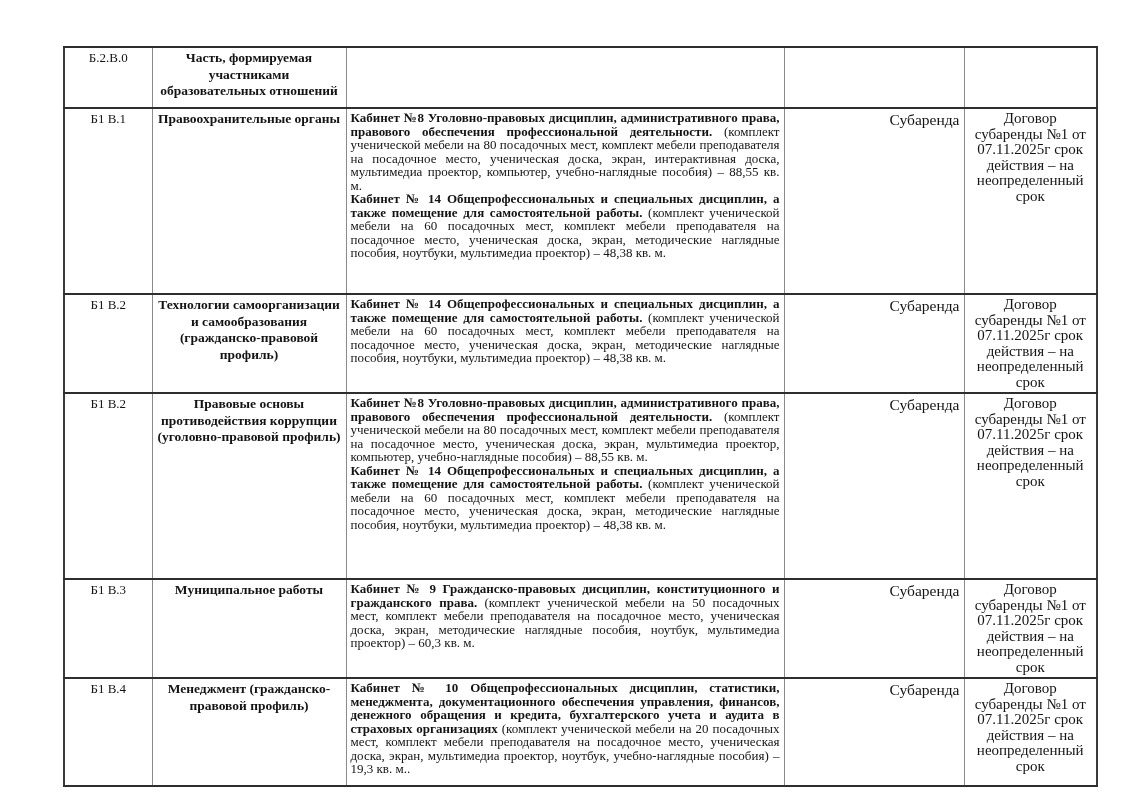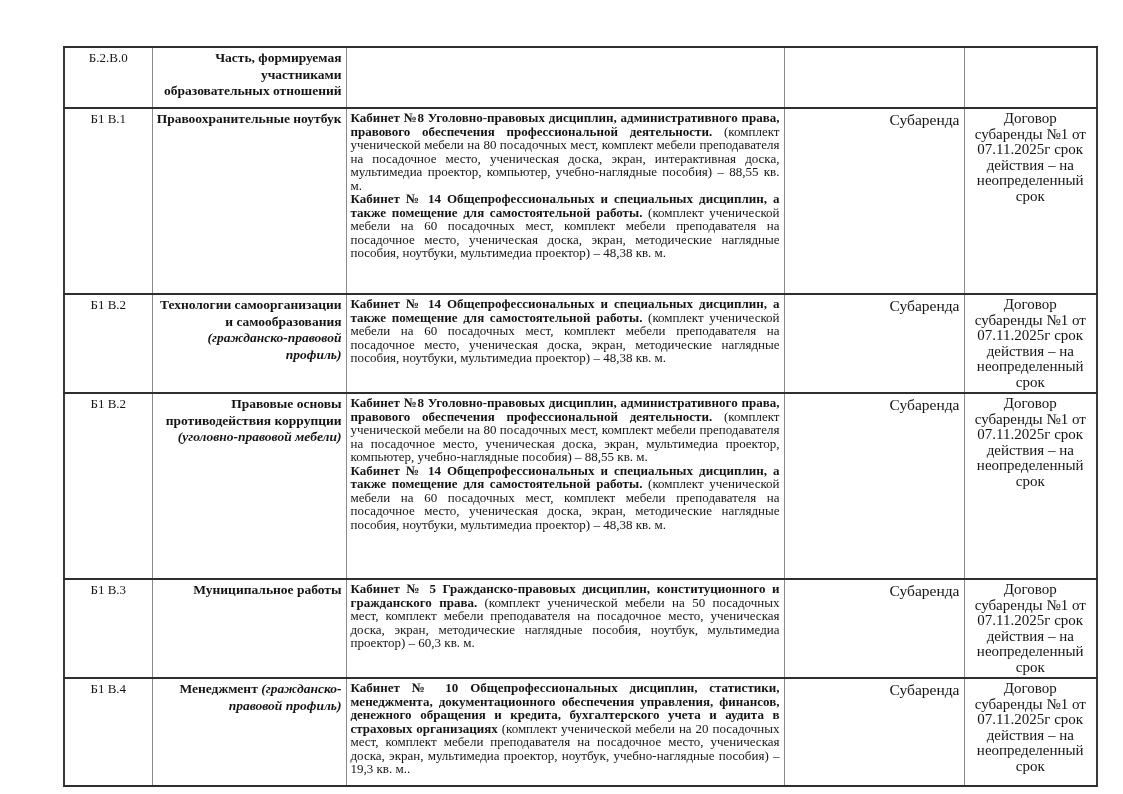--- a/index.html
+++ b/index.html
@@ -40,27 +40,27 @@
   tr.r4 td { height: 180px; }
   tr.r5 td { height: 77px; }
   tr.r6 td { height: 102px; margin-left: 48px; }
 
   td.code {
     text-align: center;
     font-size: 13px;
     padding-top: 3px;
   }
   td.subject {
-    text-align: right;
+    text-align: center;
     font-weight: bold;
     font-size: 13.5px;
     line-height: 16.5px;
     padding: 3px 6px;
   }
-  td.subject .profile { font-style: italic; }
+  td.subject .profile { }
   td.rooms {
     font-size: 13px;
     line-height: 13.5px;
     text-align: justify;
     padding: 3px 5px 2px 5px;
   }
   td.rooms .room-para { margin: 0; }
   td.rooms .room-title { font-weight: bold; }
   td.rental {
     text-align: right;
@@ -89,52 +89,52 @@
     <tbody>
         <tr class="r1">
           <td class="code"><span>Б.2.В.0</span></td>
           <td class="subject"><span>Часть, формируемая участниками образовательных отношений</span></td>
           <td class="rooms"></td>
           <td class="rental"><span></span></td>
           <td class="contract"><span></span></td>
         </tr>
         <tr class="r2">
           <td class="code"><span>Б1 В.1</span></td>
-          <td class="subject"><span>Правоохранительные ноутбук</span></td>
+          <td class="subject"><span>Правоохранительные органы</span></td>
           <td class="rooms">
             <div class="room-para"><span class="room-title">Кабинет №8 Уголовно-правовых дисциплин, административного права, правового обеспечения профессиональной деятельности.</span> <span>(комплект ученической мебели на 80 посадочных мест, комплект мебели преподавателя на посадочное место, ученическая доска, экран, интерактивная доска, мультимедиа проектор,  компьютер, учебно-наглядные пособия) – 88,55 кв. м.</span></div>
             <div class="room-para"><span class="room-title">Кабинет № 14  Общепрофессиональных и специальных дисциплин, а также помещение для самостоятельной работы.</span> <span>(комплект ученической мебели на 60 посадочных мест, комплект мебели преподавателя на посадочное место, ученическая доска, экран, методические наглядные пособия, ноутбуки, мультимедиа проектор) – 48,38 кв. м.</span></div>
           </td>
           <td class="rental"><span>Субаренда</span></td>
           <td class="contract"><span>Договор субаренды №1 от 07.11.2025г срок действия – на неопределенный срок</span></td>
         </tr>
         <tr class="r3">
           <td class="code"><span>Б1 В.2</span></td>
           <td class="subject"><span>Технологии самоорганизации и самообразования</span> <span class="profile">(гражданско-правовой профиль)</span></td>
           <td class="rooms">
             <div class="room-para"><span class="room-title">Кабинет № 14  Общепрофессиональных и специальных дисциплин, а также помещение для самостоятельной работы.</span> <span>(комплект ученической мебели на 60 посадочных мест, комплект мебели преподавателя на посадочное место, ученическая доска, экран, методические наглядные пособия, ноутбуки, мультимедиа проектор) – 48,38 кв. м.</span></div>
           </td>
           <td class="rental"><span>Субаренда</span></td>
           <td class="contract"><span>Договор субаренды №1 от 07.11.2025г срок действия – на неопределенный срок</span></td>
         </tr>
         <tr class="r4">
           <td class="code"><span>Б1 В.2</span></td>
-          <td class="subject"><span>Правовые основы противодействия коррупции</span> <span class="profile">(уголовно-правовой мебели)</span></td>
+          <td class="subject"><span>Правовые основы противодействия коррупции</span> <span class="profile">(уголовно-правовой профиль)</span></td>
           <td class="rooms">
             <div class="room-para"><span class="room-title">Кабинет №8 Уголовно-правовых дисциплин, административного права, правового обеспечения профессиональной деятельности.</span> <span>(комплект ученической мебели на 80 посадочных мест, комплект мебели преподавателя на посадочное место, ученическая доска, экран, мультимедиа проектор,  компьютер, учебно-наглядные пособия) – 88,55 кв. м.</span></div>
             <div class="room-para"><span class="room-title">Кабинет № 14  Общепрофессиональных и специальных дисциплин, а также помещение для самостоятельной работы.</span> <span>(комплект ученической мебели на 60 посадочных мест, комплект мебели преподавателя на посадочное место, ученическая доска, экран, методические наглядные пособия, ноутбуки, мультимедиа проектор) – 48,38 кв. м.</span></div>
           </td>
           <td class="rental"><span>Субаренда</span></td>
           <td class="contract"><span>Договор субаренды №1 от 07.11.2025г срок действия – на неопределенный срок</span></td>
         </tr>
         <tr class="r5">
           <td class="code"><span>Б1 В.3</span></td>
           <td class="subject"><span>Муниципальное работы</span></td>
           <td class="rooms">
-            <div class="room-para"><span class="room-title">Кабинет № 5 Гражданско-правовых дисциплин, конституционного и гражданского права.</span> <span>(комплект ученической мебели на 50 посадочных мест, комплект мебели преподавателя на посадочное место, ученическая доска, экран, методические наглядные пособия, ноутбук, мультимедиа проектор)  – 60,3 кв. м.</span></div>
+            <div class="room-para"><span class="room-title">Кабинет № 9 Гражданско-правовых дисциплин, конституционного и гражданского права.</span> <span>(комплект ученической мебели на 50 посадочных мест, комплект мебели преподавателя на посадочное место, ученическая доска, экран, методические наглядные пособия, ноутбук, мультимедиа проектор)  – 60,3 кв. м.</span></div>
           </td>
           <td class="rental"><span>Субаренда</span></td>
           <td class="contract"><span>Договор субаренды №1 от 07.11.2025г срок действия – на неопределенный срок</span></td>
         </tr>
         <tr class="r6">
           <td class="code"><span>Б1 В.4</span></td>
           <td class="subject"><span>Менеджмент</span> <span class="profile">(гражданско-правовой профиль)</span></td>
           <td class="rooms">
             <div class="room-para"><span class="room-title">Кабинет № 10 Общепрофессиональных дисциплин, статистики, менеджмента, документационного обеспечения управления, финансов, денежного обращения и кредита, бухгалтерского учета и аудита в страховых организациях</span> <span>(комплект ученической мебели на 20 посадочных мест, комплект мебели преподавателя на посадочное место, ученическая доска, экран, мультимедиа проектор,  ноутбук, учебно-наглядные пособия) – 19,3 кв. м..</span></div>
           </td>

